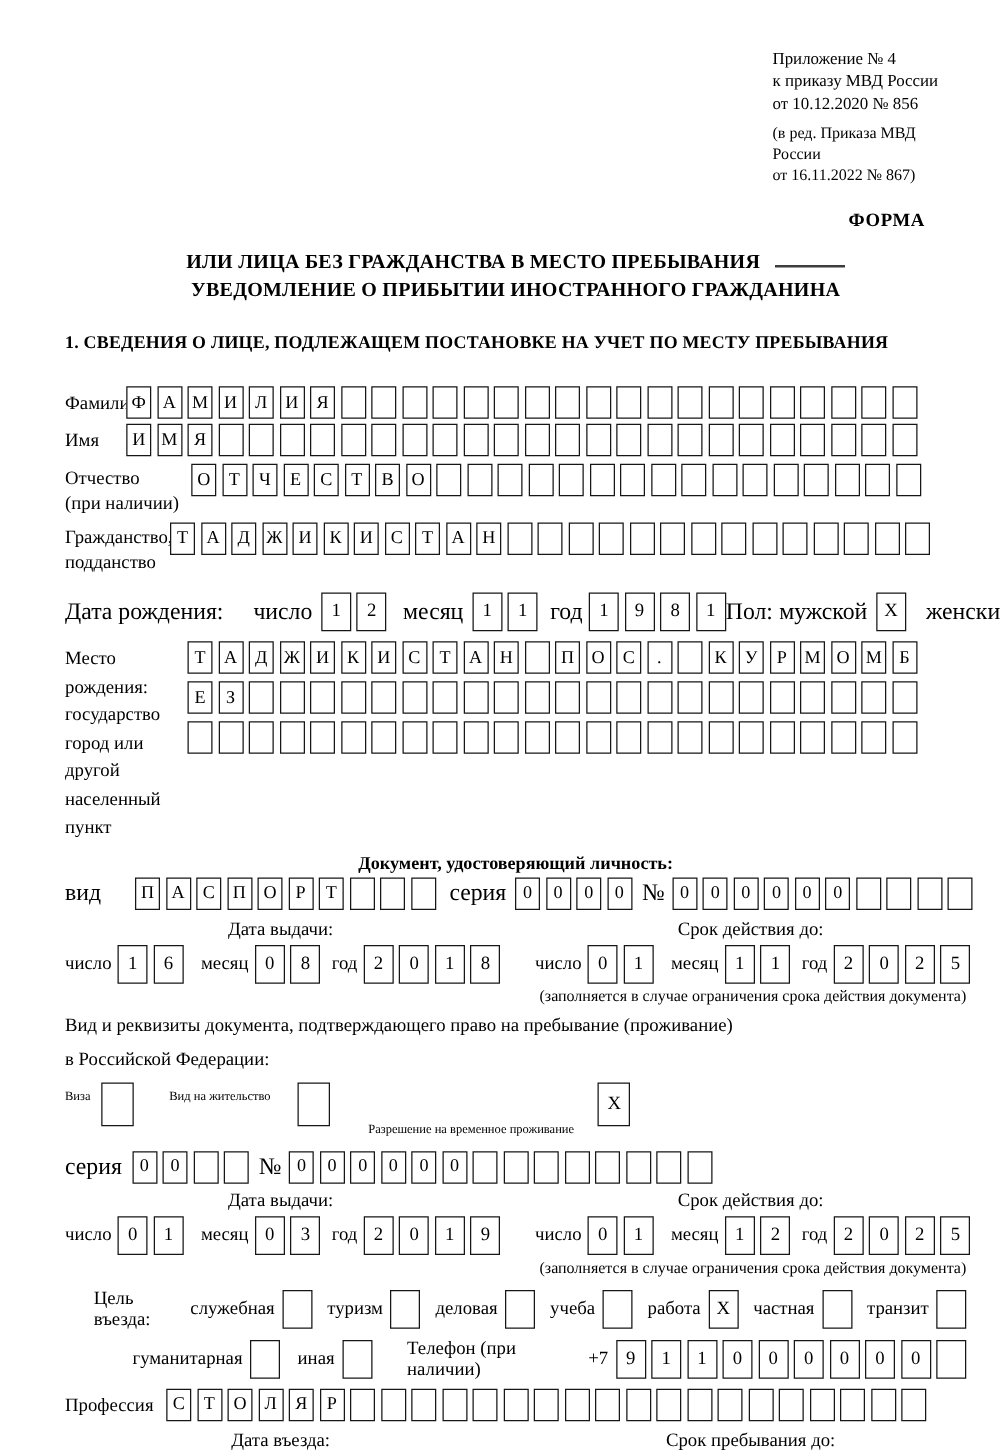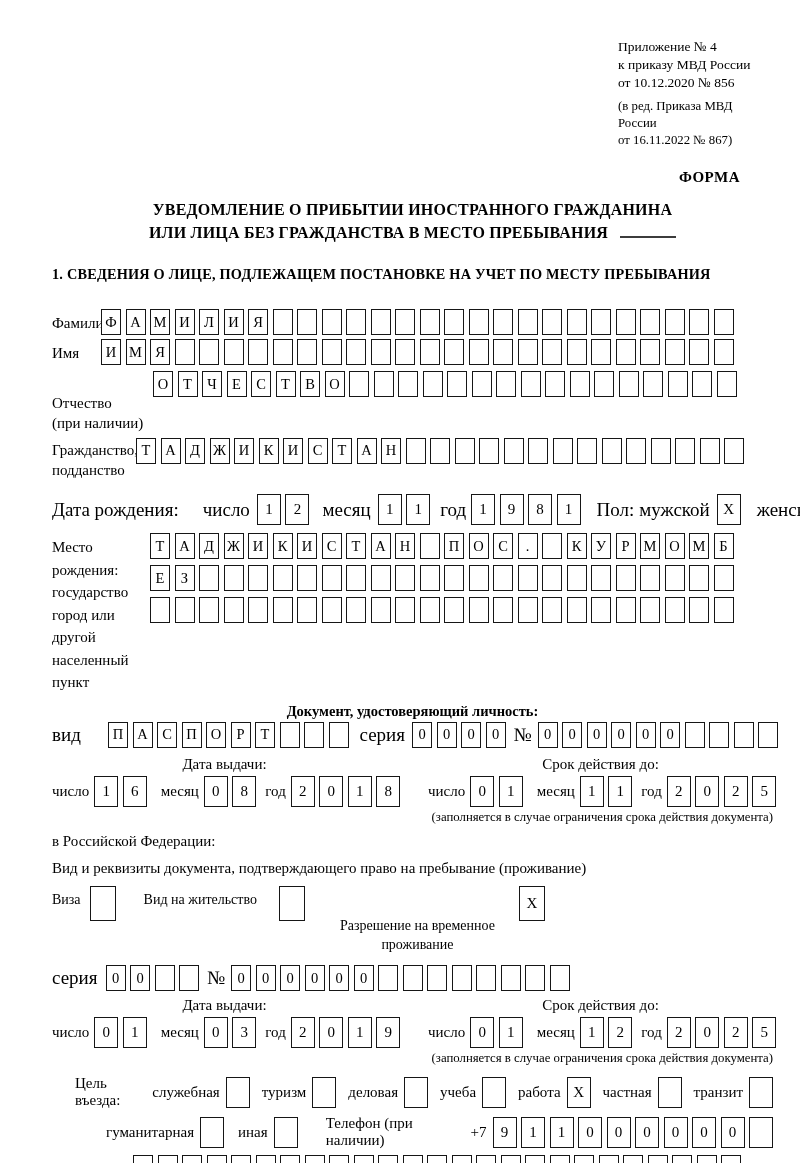--- a/index.html
+++ b/index.html
@@ -59,21 +59,21 @@
   .dcol { width:345px; }
   .dhead { text-align:center; font-size:15px; margin-bottom:3px; }
   .dgroup { display:flex; align-items:center; }
   .dgroup .dlbl { font-size:15px; margin-right:5px; }
   .dgroup .gap { width:14px; flex:none; }
   .dnote { margin-top:3px; margin-left:-62px; font-size:12.8px; white-space:nowrap; text-align:right; }
 
   
   .res-options { display:flex; align-items:flex-start; margin-top:5px; width:721px; }
   .opt { display:flex; align-items:flex-start; }
-  .optlbl { font-size:14px; line-height:1.35; padding-top:6px; }
+  .optlbl { font-size:10px; line-height:1.35; padding-top:6px; }
   .optlbl.c2 { width:185px; text-align:center;margin-top:26px; }
   .optlbl.c3 { width:168px; text-align:center; }
   .opt .cellrow { margin-left:9px; margin-top:1px; }
 
   
   .purpose { display:flex; align-items:center; margin-top:9px; }
   .purpose .plbl { font-size:15px; margin-right:6px; }
   .purpose .pbox { margin-right:12px; }
 </style>
 </head>
@@ -87,22 +87,22 @@
     <div>от 10.12.2020 № 856</div>
     <div class="amend">
       <div>(в ред. Приказа МВД России</div>
       <div>от 16.11.2022 № 867)</div>
     </div>
   </div>
 
   <div class="forma">ФОРМА</div>
 
   <div class="title">
+    <div><span>ИЛИ ЛИЦА БЕЗ ГРАЖДАНСТВА В МЕСТО ПРЕБЫВАНИЯ</span><span class="blank-line"></span></div>
     <div>УВЕДОМЛЕНИЕ О ПРИБЫТИИ ИНОСТРАННОГО ГРАЖДАНИНА</div>
-    <div><span>ИЛИ ЛИЦА БЕЗ ГРАЖДАНСТВА В МЕСТО ПРЕБЫВАНИЯ</span><span class="blank-line"></span></div>
   </div>
 
   <div class="sec-heading">1. СВЕДЕНИЯ О ЛИЦЕ, ПОДЛЕЖАЩЕМ ПОСТАНОВКЕ НА УЧЕТ ПО МЕСТУ ПРЕБЫВАНИЯ</div>
 
   <div class="frow mt26">
     <div class="lbl w-surname">Фамилия</div>
     <div class="cellrow">
         <span class="cell">Ф</span>
         <span class="cell">А</span>
         <span class="cell">М</span>
@@ -158,21 +158,21 @@
         <span class="cell"></span>
         <span class="cell"></span>
         <span class="cell"></span>
         <span class="cell"></span>
         <span class="cell"></span>
         <span class="cell"></span>
       </div>
   </div>
 
   <div class="frow mt6">
-    <div class="lbl w-patr" style="padding-top:2px;margin-top:20px;">
+    <div class="lbl w-patr" style="padding-top:2px;">
       <div>Отчество</div>
       <div>(при наличии)</div>
     </div>
     <div class="cellrow">
         <span class="cell">О</span>
         <span class="cell">Т</span>
         <span class="cell">Ч</span>
         <span class="cell">Е</span>
         <span class="cell">С</span>
         <span class="cell">Т</span>
@@ -243,21 +243,21 @@
         <span class="cell">1</span>
         <span class="cell">1</span>
       </span>
     <span class="inline-lbl" style="margin:0 5px 0 10px;">год</span>
     <span class="cellrow big">
         <span class="cell">1</span>
         <span class="cell">9</span>
         <span class="cell">8</span>
         <span class="cell">1</span>
       </span>
-    <span class="inline-lbl" style="margin-left:16px;">Пол:</span>
+    <span class="inline-lbl" style="">Пол:</span>
     <span class="inline-lbl" style="margin:0 7px 0 5px;">мужской</span>
     <span class="cellrow big">
         <span class="cell">X</span>
       </span>
     <span class="inline-lbl" style="margin:0 12px 0 16px;">женский</span>
     <span class="cellrow big">
         <span class="cell"></span>
       </span>
   </div>
 
@@ -433,22 +433,22 @@
             <span class="cell">2</span>
             <span class="cell">0</span>
             <span class="cell">2</span>
             <span class="cell">5</span>
           </span>
       </div>
       <div class="dnote">(заполняется в случае ограничения срока действия документа)</div>
     </div>
   </div>
 
+  <div class="lbl2 mt6">Вид и реквизиты документа, подтверждающего право на пребывание (проживание)</div>
   <div class="lbl2 mt6">в Российской Федерации:</div>
-  <div class="lbl2 mt6">Вид и реквизиты документа, подтверждающего право на пребывание (проживание)</div>
 
   <div class="res-options">
     <div class="opt">
       <span class="optlbl">Виза</span>
       <span class="cellrow tall">
           <span class="cell"></span>
         </span>
     </div>
     <div class="opt" style="margin-left:28px;">
       <span class="optlbl">Вид на жительство</span>

